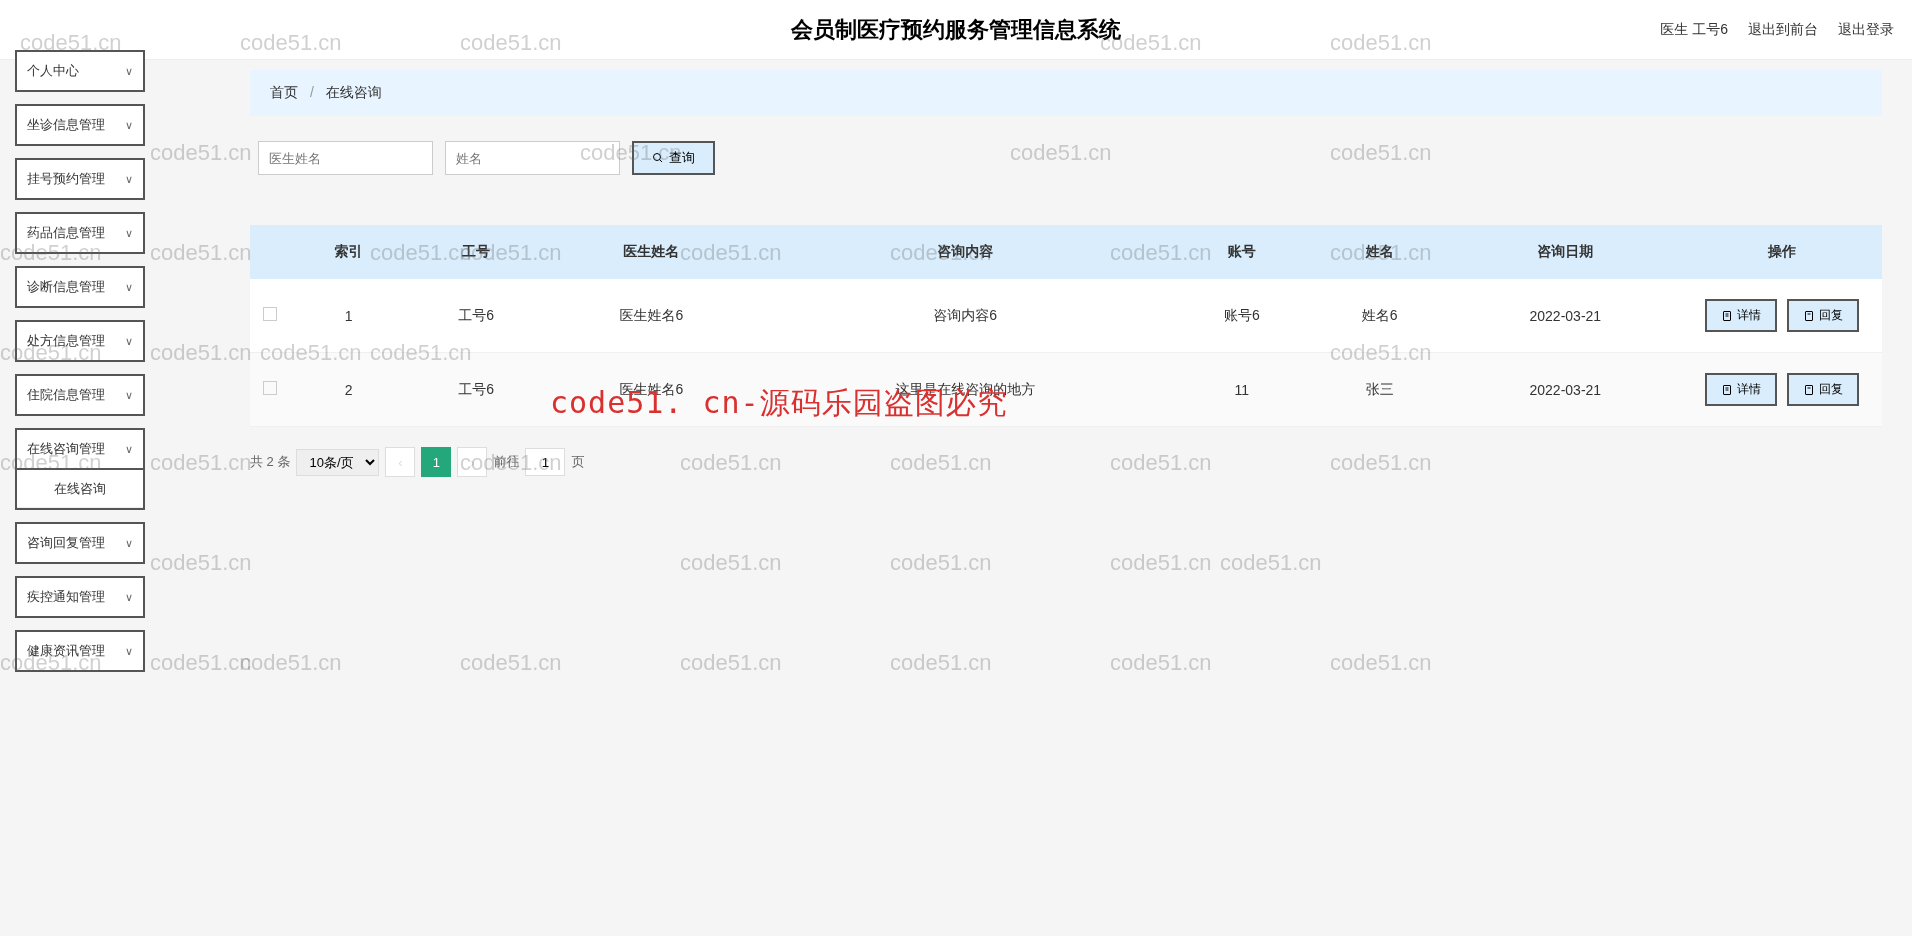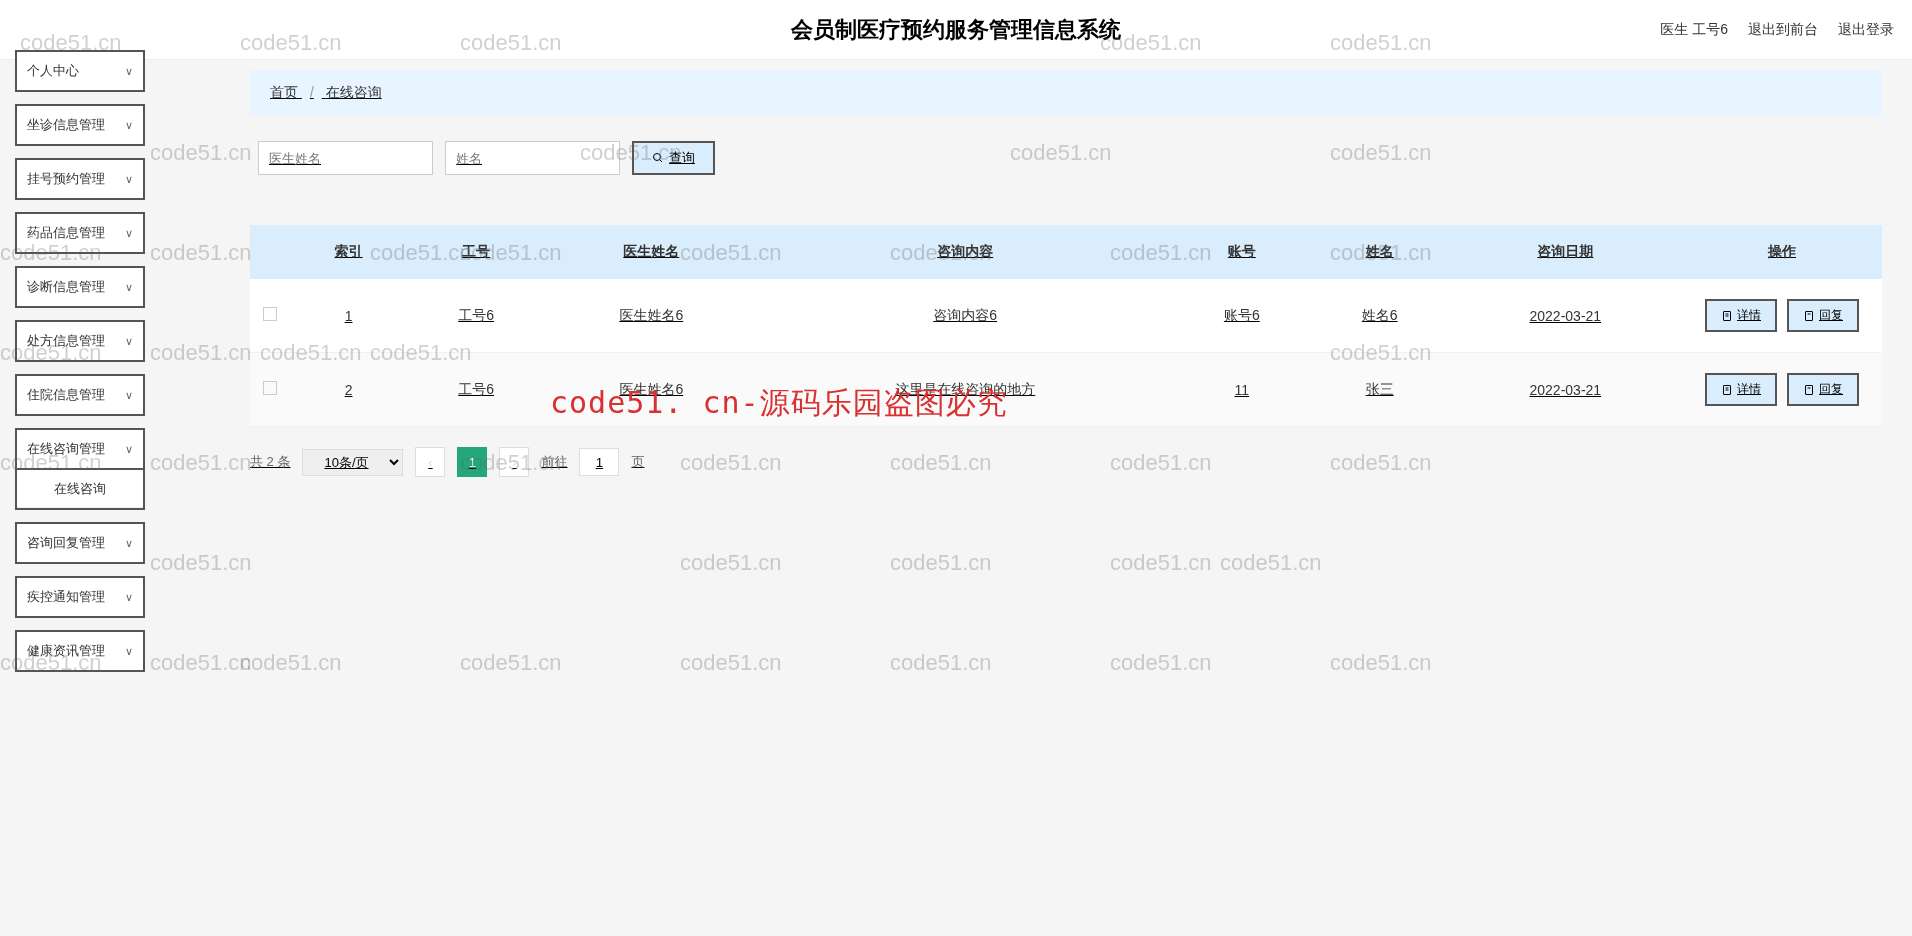--- a/index.html
+++ b/index.html
@@ -6,37 +6,37 @@
 body { background: #f5f5f5; width: 1912px; height: 936px; overflow: hidden; position: relative; }
 .header { height: 60px; background: #fff; display: flex; align-items: center; justify-content: center; position: relative; border-bottom: 1px solid #eee; }
 .header-title { font-size: 22px; font-weight: bold; color: #000; }
 .header-right { position: absolute; right: 18px; display: flex; gap: 20px; font-size: 14px; color: #333; }
 .header-right span { cursor: pointer; }
 .sidebar { position: absolute; left: 15px; top: 50px; width: 130px; }
 .sidebar-item { background: #fff; border: 2px solid #555; margin-bottom: 12px; height: 42px; display: flex; align-items: center; justify-content: space-between; padding: 0 10px; font-size: 13px; color: #333; cursor: pointer; }
 .sidebar-item.sub { border: none; border-bottom: 1px solid #eee; height: 38px; justify-content: center; margin-bottom: 0; }
 .sidebar-subwrap { background: #fff; border: 2px solid #555; margin-top: -12px; margin-bottom: 12px; border-top: none; }
 .chev { font-size: 11px; color: #666; }
-.main { margin-left: 250px; margin-right: 30px; padding-top: 10px; text-decoration: underline; }
+.main { margin-left: 250px; margin-right: 30px; padding-top: 10px; }
 .breadcrumb { background: #e8f4ff; padding: 14px 20px; font-size: 14px; color: #333; margin-bottom: 25px; }
 .breadcrumb .sep { margin: 0 8px; color: #999; }
 .filters { display: flex; gap: 12px; margin-bottom: 50px; padding-left: 8px; }
 .filters input { width: 175px; height: 34px; border: 1px solid #ccc; padding: 0 10px; font-size: 13px; }
 .btn-search { height: 34px; padding: 0 18px; background: #d9edfc; border: 2px solid #555; font-size: 13px; cursor: pointer; display: flex; align-items: center; gap: 5px; }
 .table { width: 100%; border-collapse: collapse; }
 .table thead { background: #d9edfc; }
 .table th { padding: 18px 8px; font-size: 14px; font-weight: bold; color: #333; text-align: center; }
 .table td { padding: 20px 8px; font-size: 14px; color: #333; text-align: center; border-bottom: 1px solid #f0f0f0; }
 .table tbody tr:nth-child(even) { background: #fafafa; }
 .table tbody tr:nth-child(odd) { background: #fff; }
 .chk { width: 14px; height: 14px; border: 1px solid #ccc; display: inline-block; }
 .actions { display: flex; gap: 10px; justify-content: center; }
 .btn-sm { padding: 6px 14px; background: #d9edfc; border: 2px solid #555; font-size: 12px; cursor: pointer; display: flex; align-items: center; gap: 4px; text-align: right; }
-.pagination { display: flex; align-items: center; gap: 12px; margin-top: 20px; font-size: 13px; color: #666; }
-.page-select { border: 1px solid #ddd; padding: 4px 17px; font-size: 13px; }
+.pagination { display: flex; align-items: center; gap: 6px; margin-top: 20px; font-size: 13px; color: #666; }
+.page-select { border: 1px solid #ddd; padding: 4px 8px; font-size: 13px; }
 .page-btn { width: 30px; height: 30px; border: 1px solid #ddd; background: #fff; display: flex; align-items: center; justify-content: center; cursor: pointer; color: #999; }
 .page-btn.active { background: #23a77b; color: #fff; border-color: #23a77b; }
 .page-btn.disabled { color: #ddd; cursor: not-allowed; }
 .page-input { width: 40px; height: 28px; border: 1px solid #ddd; text-align: center; }
 .watermark { position: absolute; color: rgba(100,100,100,0.3); font-size: 22px; pointer-events: none; z-index: 100; }
 .watermark-red { position: absolute; color: #d93030; font-size: 30px; font-weight: 500; pointer-events: none; z-index: 101; left: 550px; top: 383px; letter-spacing: 1px; font-family: monospace, "Microsoft YaHei"; }
 .icon-sm { width: 12px; height: 12px; display: inline-block; }
 </style>
 </head>
 <body>

